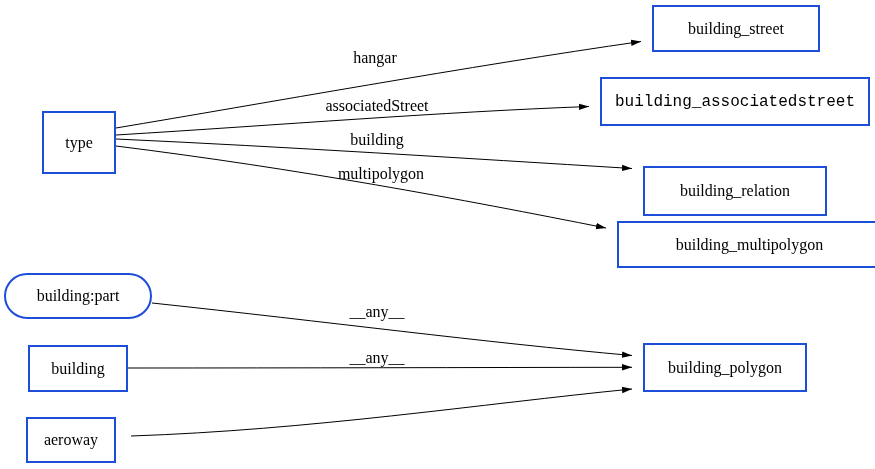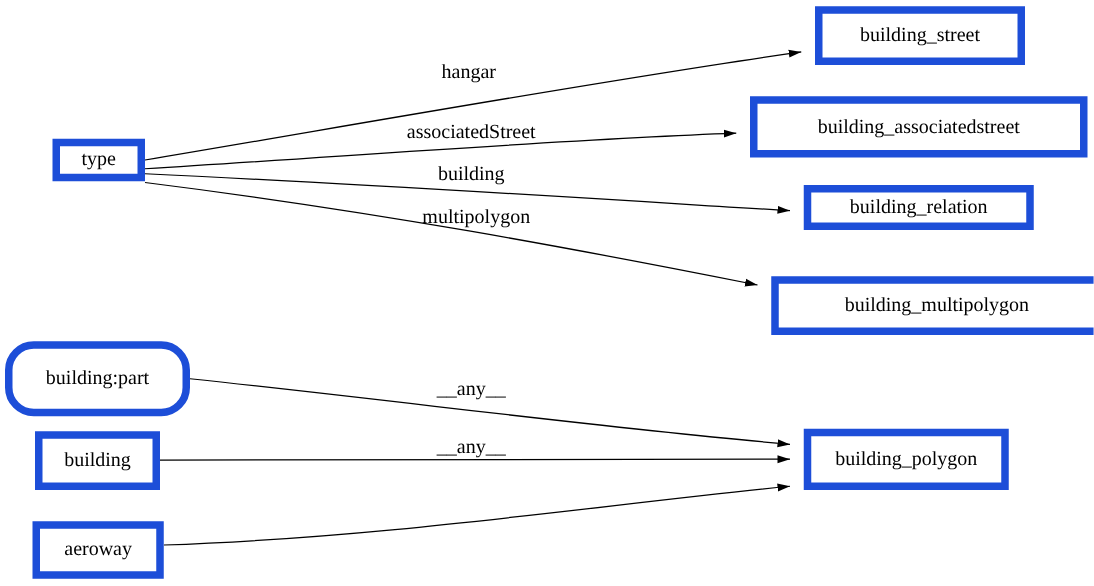--- a/index.html
+++ b/index.html
@@ -19,21 +19,21 @@
   #edge-layer {
     position: absolute;
     left: 0;
     top: 0;
     width: 875px;
     height: 469px;
   }
   .node {
     position: absolute;
     box-sizing: border-box;
-    border: 6px solid #1d4ed8;
+    border: 2px solid #1d4ed8;
     background: #ffffff;
     display: flex;
     align-items: center;
     justify-content: center;
     font-size: 16px;
     white-space: nowrap;
   }
   .edge-label {
     position: absolute;
     transform: translate(-50%, -50%);
@@ -59,35 +59,35 @@
       <path d="M116,128 C260,104 470,66 641,41.5" marker-end="url(#arrow)"></path>
       <path d="M116,135 C280,125 440,112 589,106.5" marker-end="url(#arrow)"></path>
       <path d="M116,139 C290,147 460,158 632,168.5" marker-end="url(#arrow)"></path>
       <path d="M116,146 C300,169 460,199 606,228" marker-end="url(#arrow)"></path>
       <path d="M152,303 C330,322 480,342 632,355.5" marker-end="url(#arrow)"></path>
       <path d="M128,368 C300,368 470,367.5 632,367.3" marker-end="url(#arrow)"></path>
       <path d="M131,436 C310,430 480,404 632,389" marker-end="url(#arrow)"></path>
     </g>
   </svg>
 
-  <div class="node" style="left:42px;  top:111px; width:74px;  height:34px;">type</div>
+  <div class="node" style="left:42px;  top:111px; width:74px;  height:63px;">type</div>
 
   <div class="node" style="left:652px; top:5px;   width:168px; height:47px;">building_street</div>
 
-  <div class="node" style="left:600px; top:77px;  width:270px; height:49px;">building_associatedstreet</div>
+  <div class="node" style="left:600px; top:77px;  width:270px; height:49px;font-family:Liberation Mono, monospace;">building_associatedstreet</div>
 
-  <div class="node" style="left:643px; top:148px; width:184px; height:36px;">building_relation</div>
+  <div class="node" style="left:643px; top:166px; width:184px; height:50px;">building_relation</div>
 
   <div class="node" style="left:617px; top:221px; width:265px; height:47px;">building_multipolygon</div>
 
-  <div class="node" style="left:4px;   top:273px; width:148px; height:60px;border-radius:23px;">building:part</div>
+  <div class="node" style="left:4px;   top:273px; width:148px; height:46px;border-radius:23px;">building:part</div>
 
   <div class="node" style="left:28px;  top:345px; width:100px; height:47px;">building</div>
 
-  <div class="node" style="left:26px;  top:417px; width:105px; height:46px;">aeroway</div>
+  <div class="node" style="left:26px;  top:417px; width:90px; height:46px;">aeroway</div>
 
   <div class="node" style="left:643px; top:343px; width:164px; height:49px;">building_polygon</div>
 
   <div class="edge-label" style="left:375px; top:58px;">hangar</div>
 
   <div class="edge-label" style="left:377px; top:106px;">associatedStreet</div>
 
   <div class="edge-label" style="left:377px; top:140px;">building</div>
 
   <div class="edge-label" style="left:381px; top:174px;">multipolygon</div>

